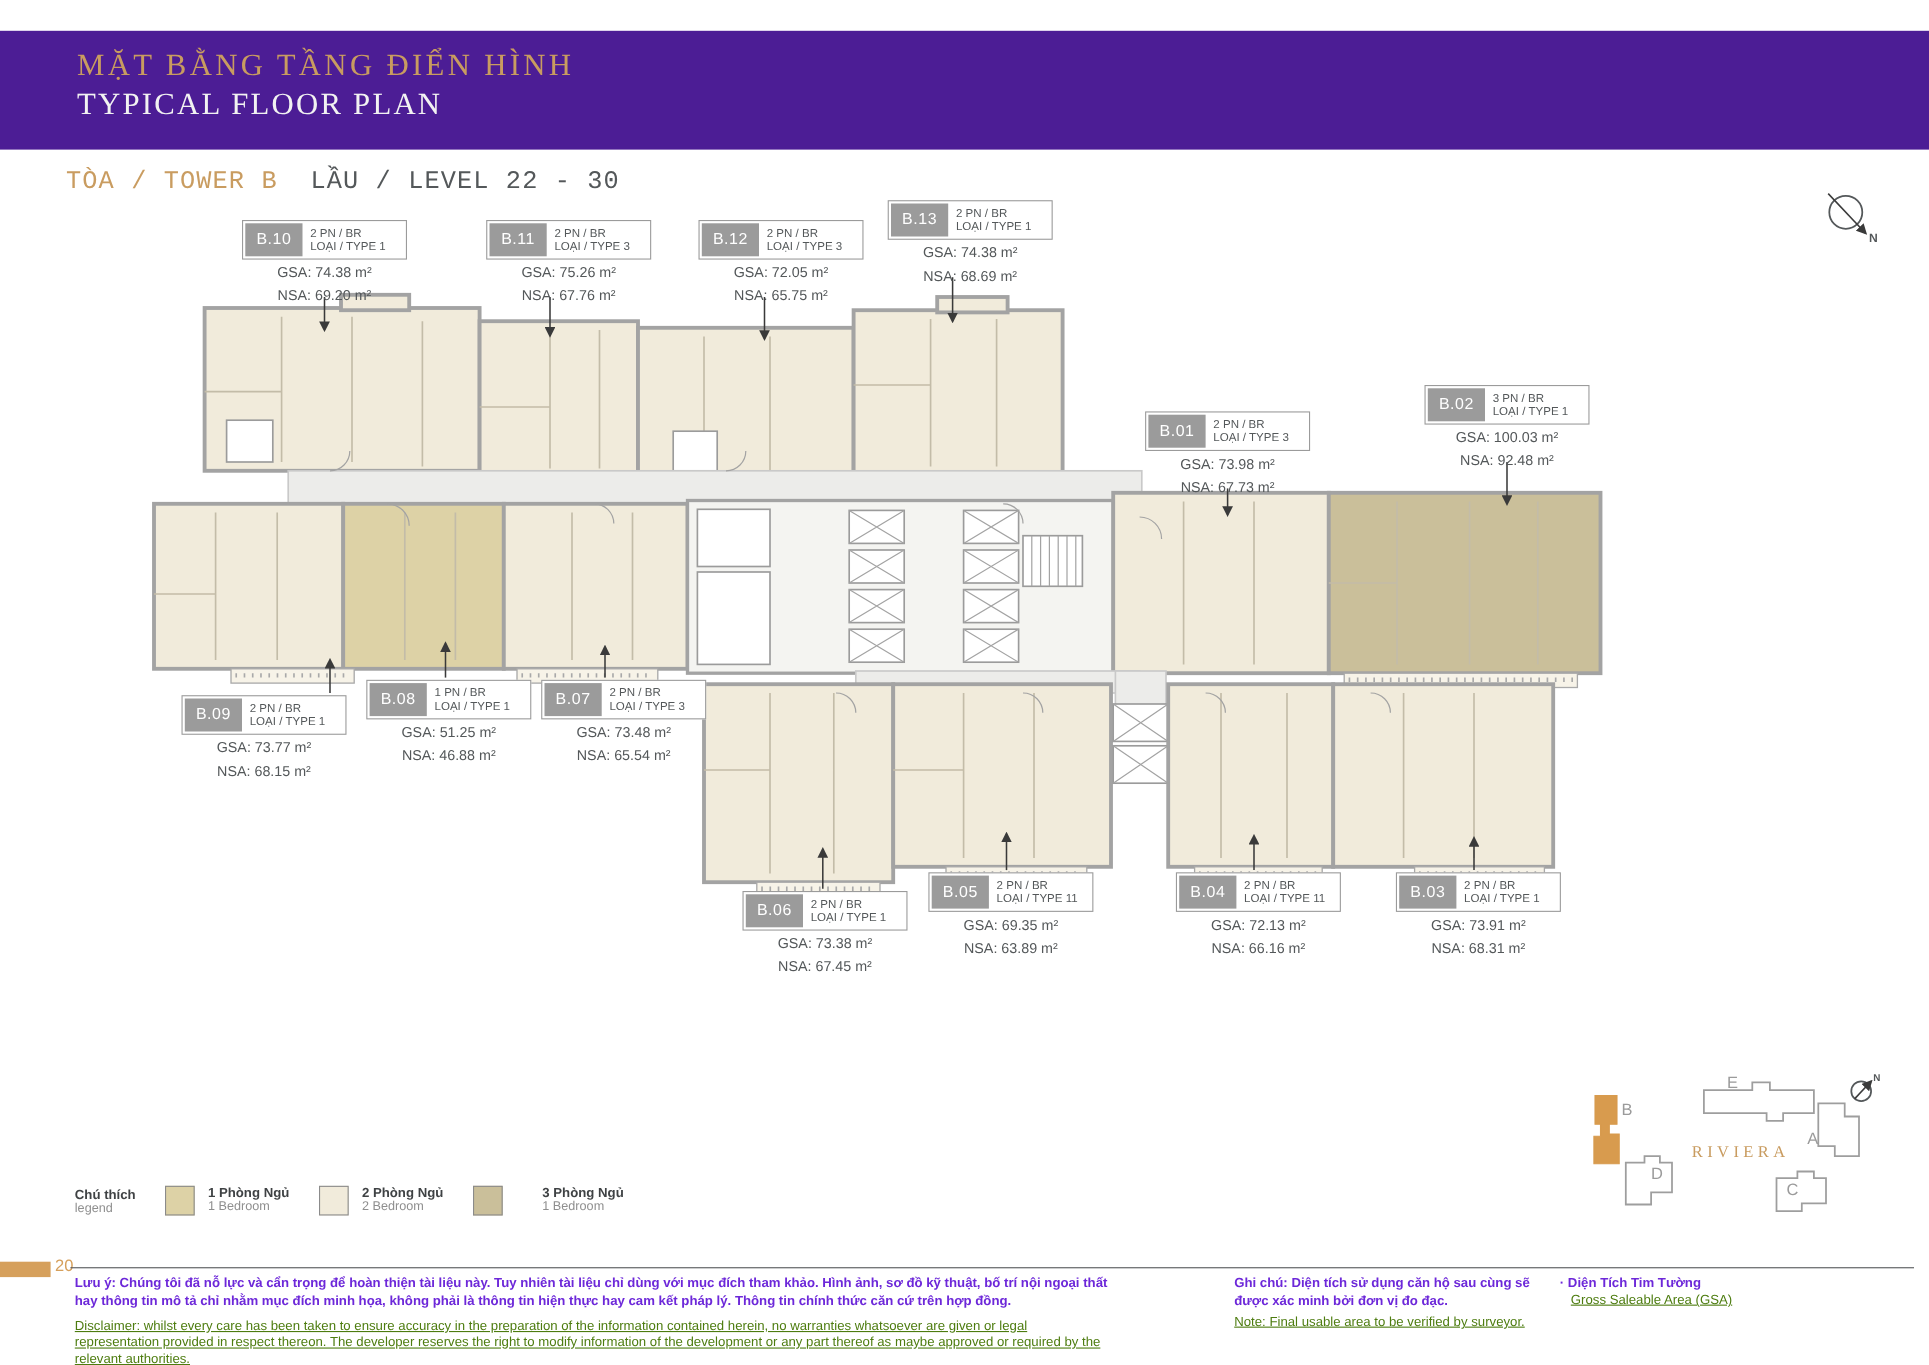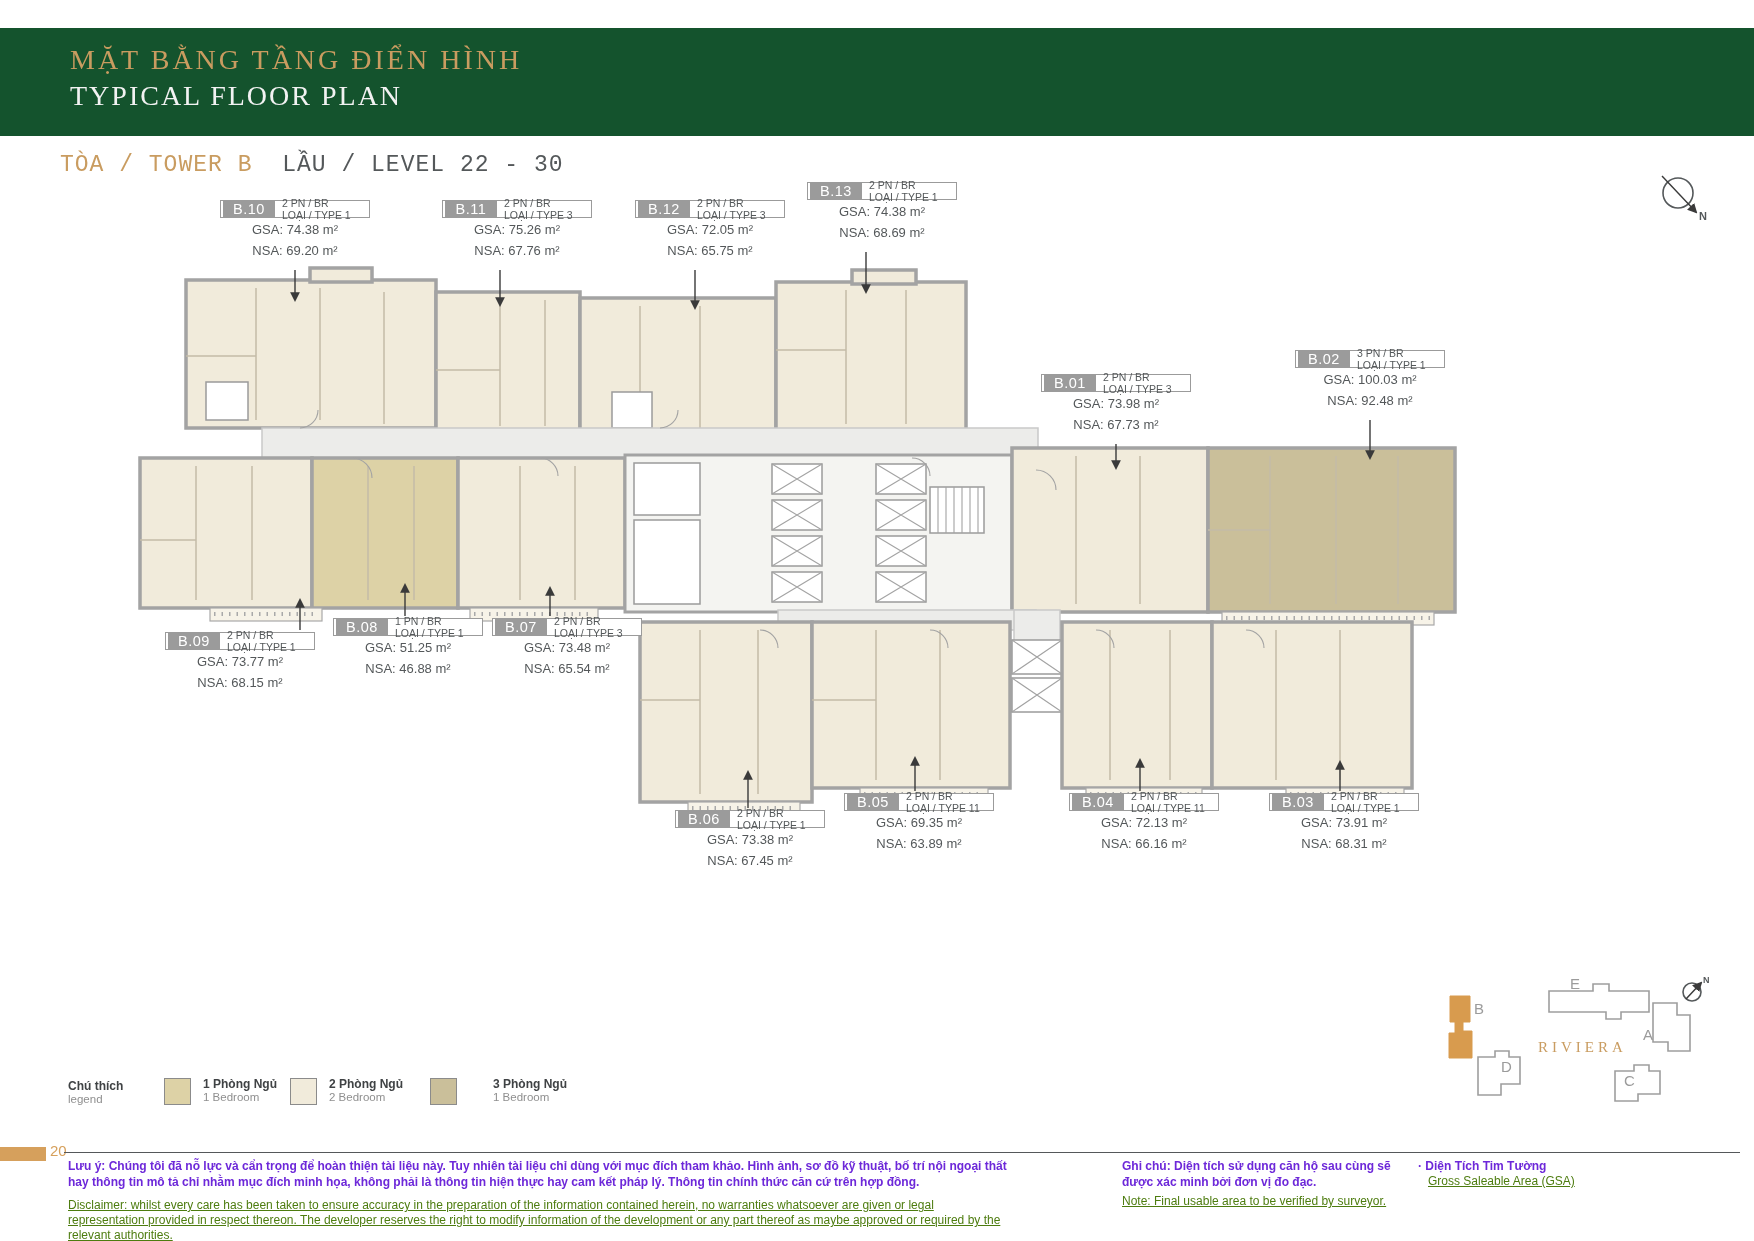--- a/index.html
+++ b/index.html
@@ -1,45 +1,45 @@
 <!DOCTYPE html>
 <html><head>
 <meta charset="utf-8">
 <style>
   html,body{margin:0;padding:0;background:#ffffff;}
   #page{position:relative;width:1754px;height:1241px;background:#ffffff;overflow:hidden;
         font-family:"Liberation Sans",sans-serif;color:#54585a;}
 
   
-  .header-band{position:absolute;left:0;top:28px;width:1754px;height:108px;background:#14532d;}
+  .header-band{position:absolute;left:0;top:28px;width:1754px;height:108px;background:#4c1d95;}
   .title-vn{position:absolute;left:70px;top:16px;font-family:"Liberation Serif",serif;
             font-size:28px;letter-spacing:3px;color:#c99c60;}
   .title-en{position:absolute;left:70px;top:52px;font-family:"Liberation Serif",serif;
             font-size:28px;letter-spacing:2px;color:#f2f2f2;}
   .subtitle{position:absolute;left:60px;top:152px;font-family:Liberation Mono, monospace;font-size:23px;}
   .sub-tower{color:#c99c60;letter-spacing:1px;}
   .sub-level{color:#54585a;margin-left:16px;letter-spacing:1px;}
 
   
   .ulabel{position:absolute;width:160px;text-align:center;}
-  .ul-row{display:flex;width:150px;margin:0 auto;background:#ffffff;border:1px solid #9b9b9b;height:18px;box-sizing:border-box;padding:2px;align-items:center;}
+  .ul-row{display:flex;width:150px;margin:0 auto;background:#ffffff;border:1px solid #9b9b9b;height:36px;box-sizing:border-box;padding:2px;}
   .ul-code{background:#9b9b9b;color:#ffffff;width:52px;display:flex;align-items:center;justify-content:center;
            font-size:14.5px;letter-spacing:.5px;flex:none;}
   .ul-type{flex:1;display:flex;flex-direction:column;justify-content:center;text-align:left;
            padding-left:7px;font-size:10.5px;line-height:1.15;color:#54585a;white-space:nowrap;}
   .ul-area{font-size:13px;line-height:19px;margin-top:2px;color:#54585a;}
   .ul-area:first-of-type{margin-top:5px;}
 
   
   .lg-b{font-weight:bold;font-size:12px;line-height:13px;color:#3f4244;}
   .lg-g{font-size:11.5px;line-height:13px;color:#8f8f8f;}
   .legend-title{position:absolute;left:68px;top:1080px;}
   .legend-item{position:absolute;top:1078px;display:flex;align-items:flex-start;}
   .sw{width:25px;height:25px;border:1px solid #8b8b8b;margin-right:12px;flex:none;}
-  .li-1{left:164px;} .li-2{left:290px;} .li-3{left:430px;gap:24px;}
+  .li-1{left:150px;} .li-2{left:290px;} .li-3{left:430px;gap:24px;}
 
   
   .page-tab{position:absolute;left:0;top:1147px;width:46px;height:14px;background:#d6a05c;}
   .page-num{position:absolute;left:50px;top:1142px;font-size:15px;color:#d6a05c;}
   .footer-rule{position:absolute;left:64px;top:1152px;width:1676px;height:0;border-top:1px solid #55585a;}
   .f-dark{margin:0;font-size:12px;line-height:16px;color:#6d28d9;font-weight:bold;}
   .f-gray{margin:8px 0 0 0;font-size:12px;line-height:15px;color:#4d7c0f;text-decoration:underline;}
   .footer-left{position:absolute;left:68px;top:1158px;width:940px;}
   .footer-note{position:absolute;left:1122px;top:1158px;width:288px;}
   .footer-note .f-gray{margin-top:4px;}

